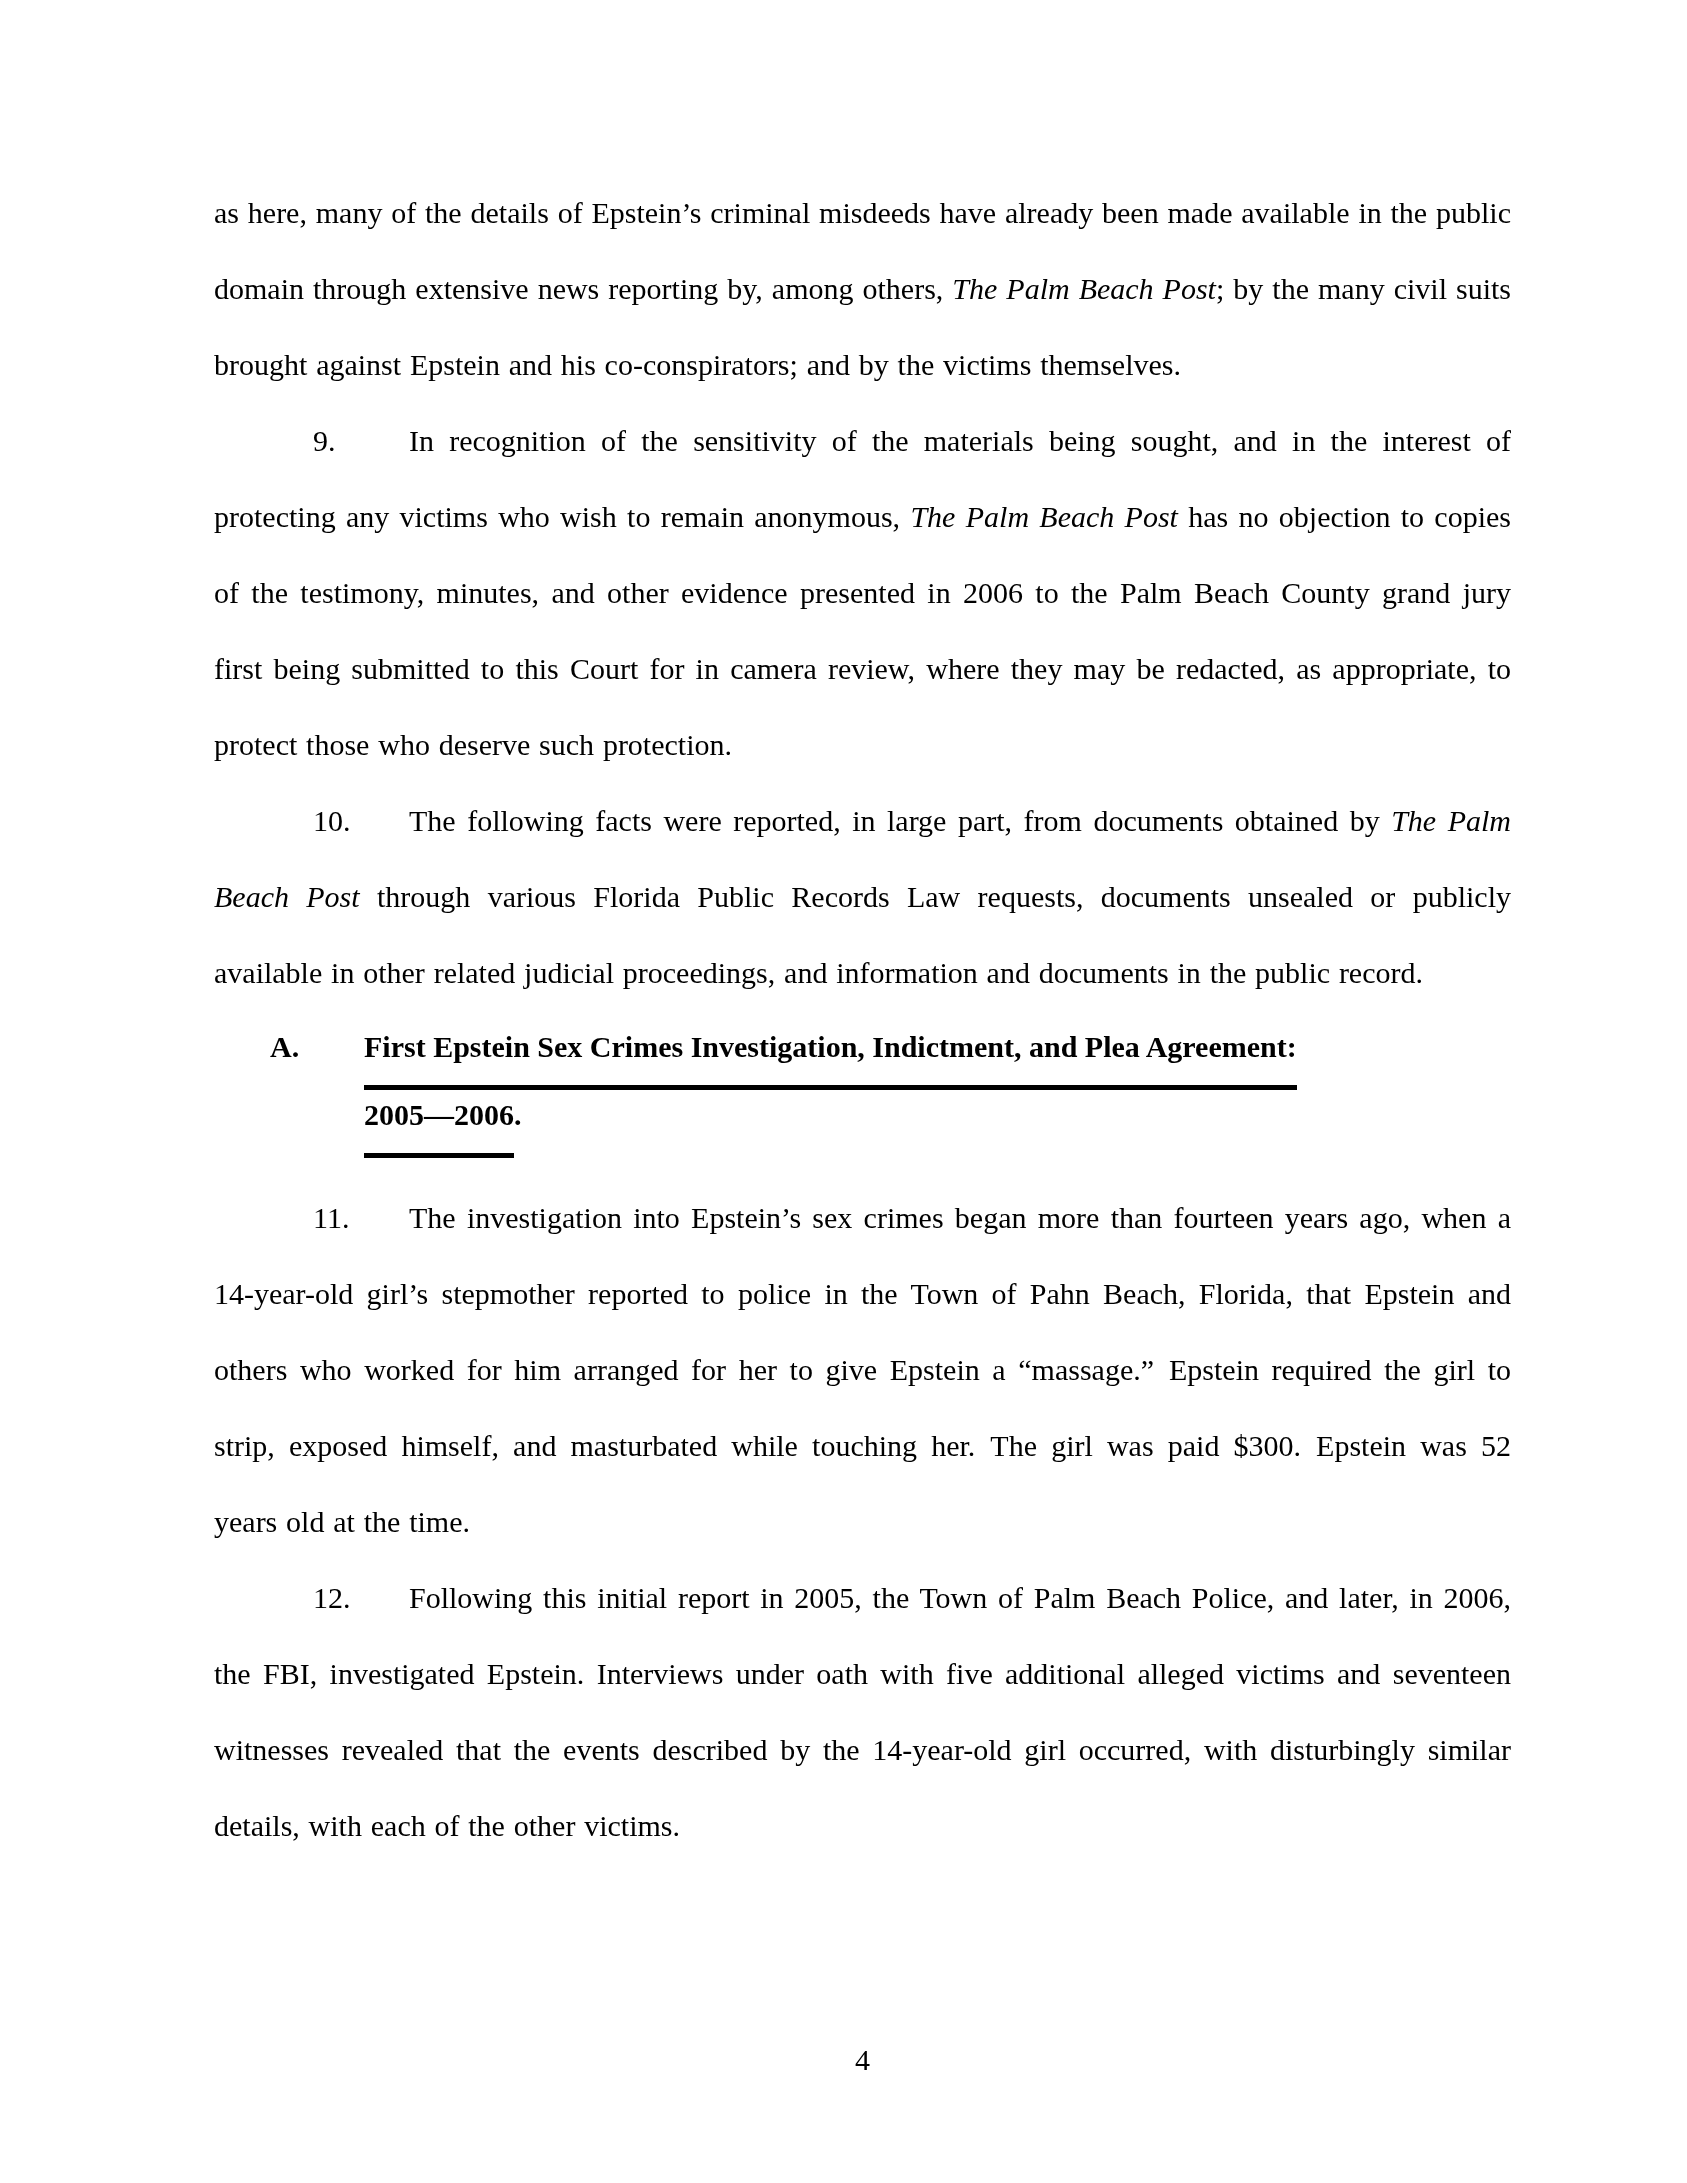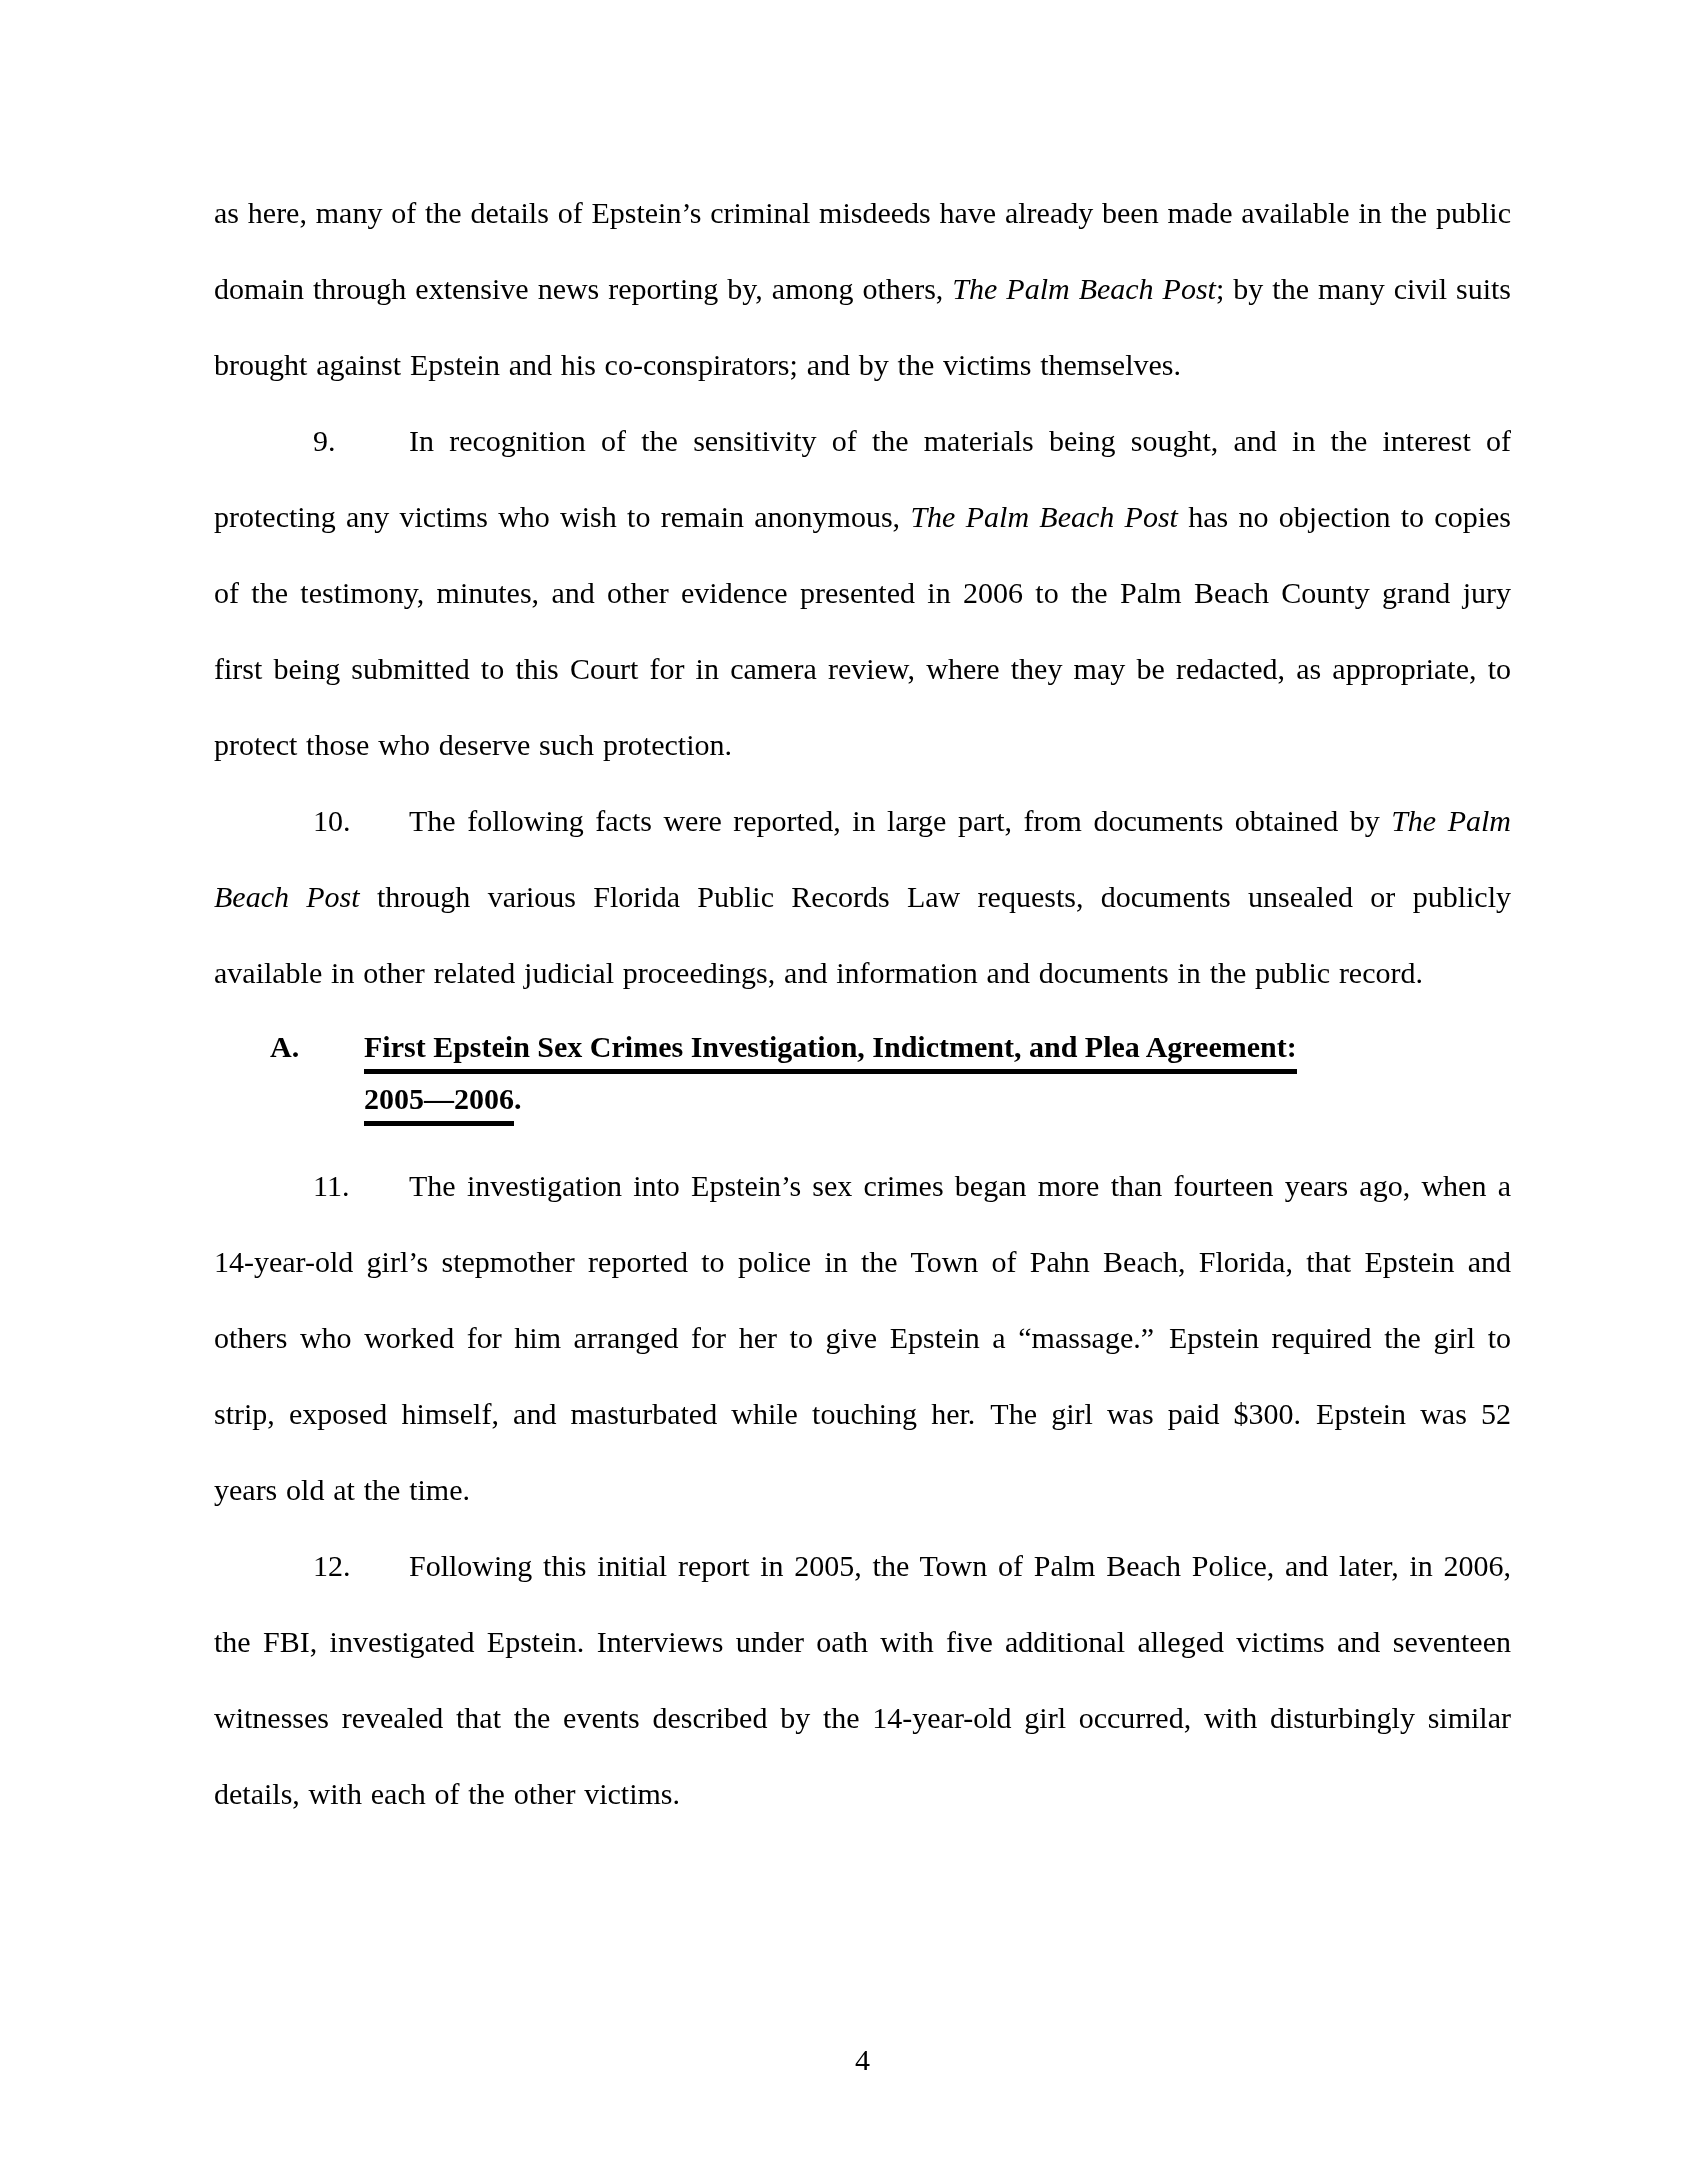--- a/index.html
+++ b/index.html
@@ -70,21 +70,21 @@
   }
   .section-letter {
     width: 94px;
     flex: 0 0 94px;
   }
   .section-title {
     flex: 1 1 auto;
   }
   .u-thick {
     display: inline-block;
-    padding-bottom: 2px;
+    padding-bottom: 18px;
     border-bottom: 5.3px solid #000000;
     margin-bottom: 4px;
   }
   .page-number {
     position: absolute;
     left: 198px;
     top: 2043px;
     width: 1297px;
     text-align: center;
     font-size: 30px;

